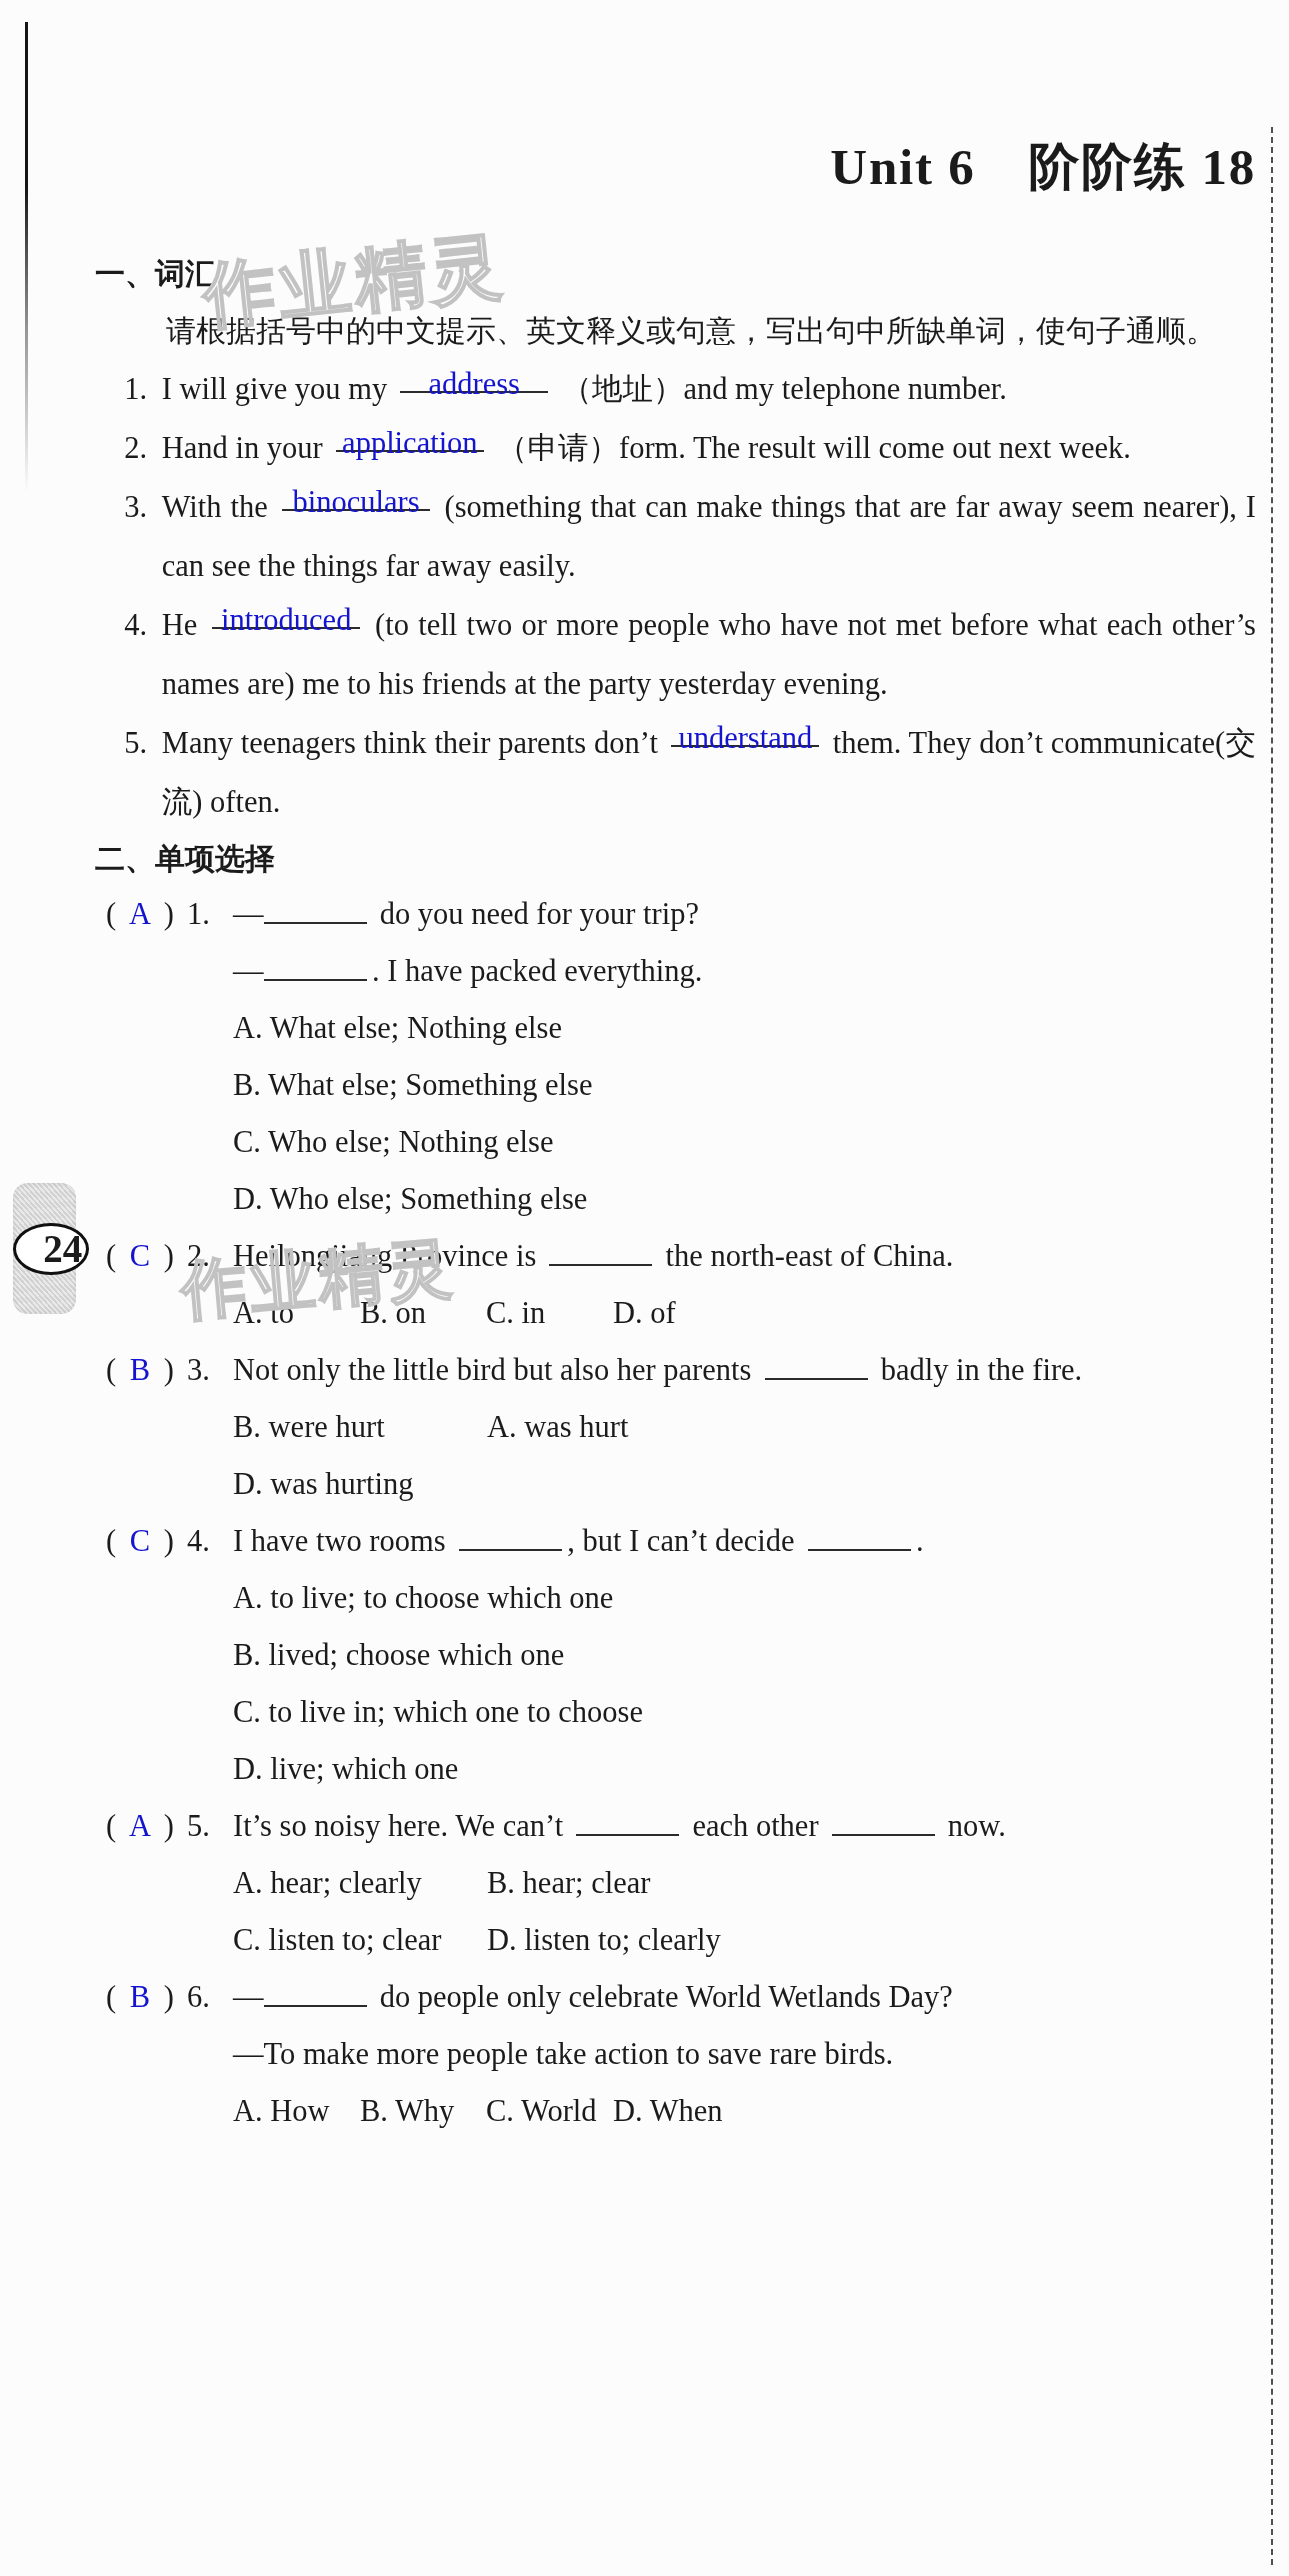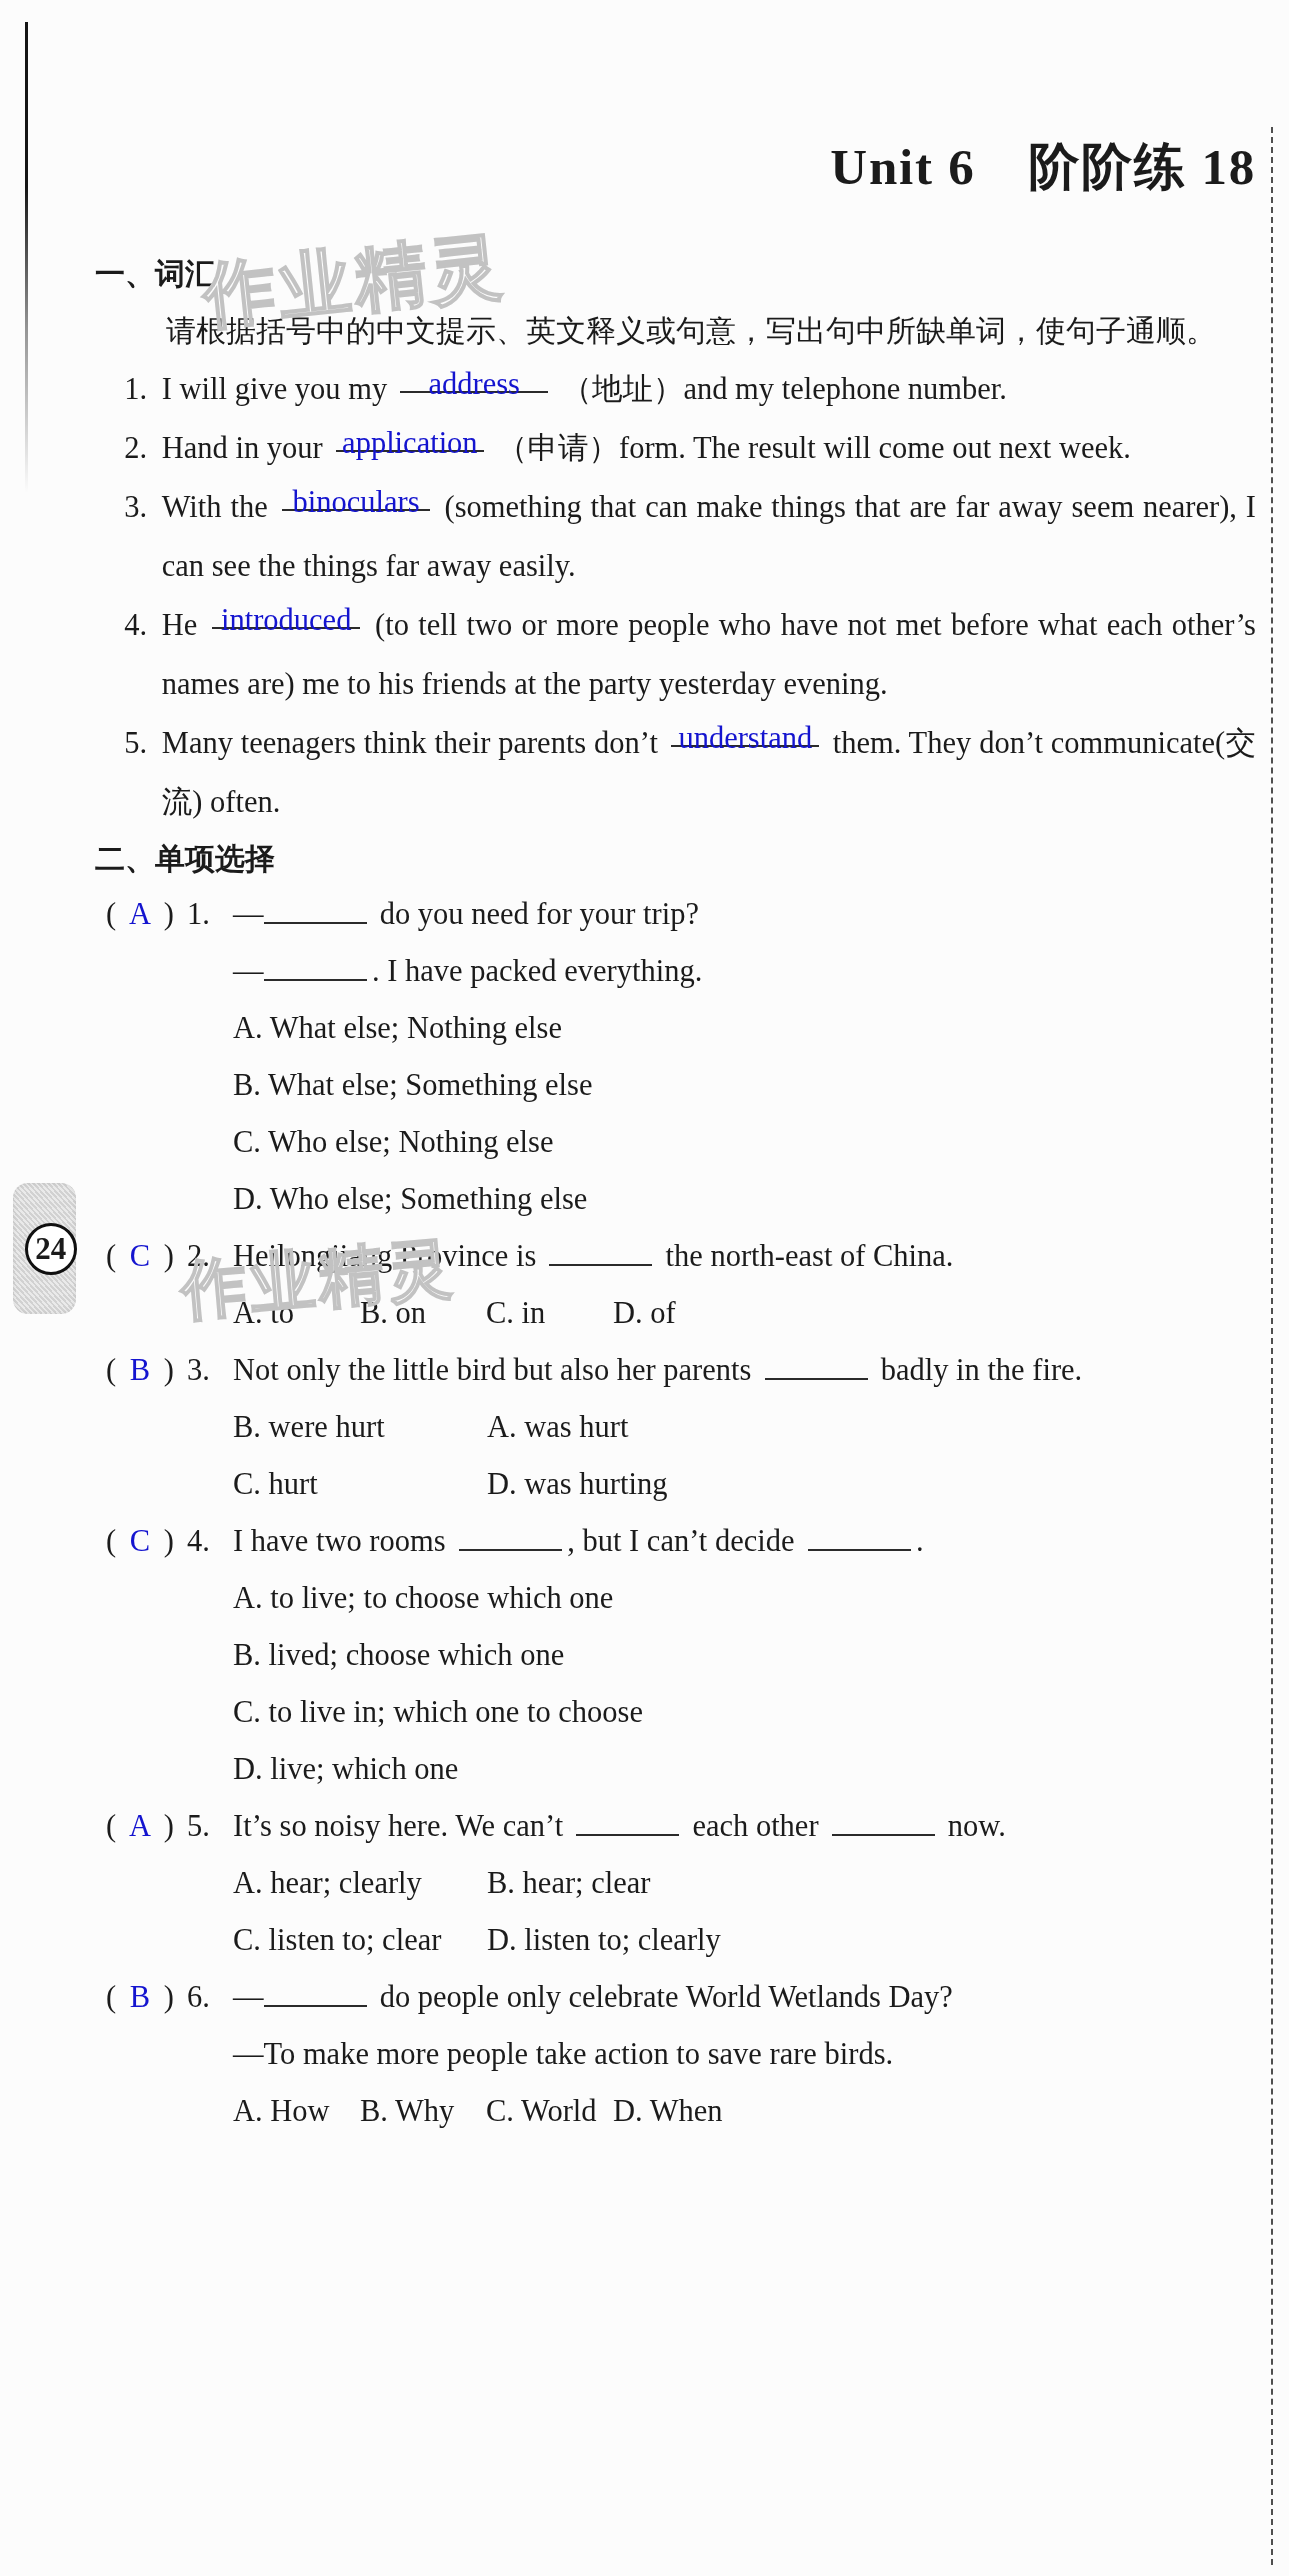--- a/index.html
+++ b/index.html
@@ -22,21 +22,21 @@
     position:absolute; left:13px; top:1183px; width:63px; height:131px;
     background:#d8d8d8; border-radius:14.8px;
     background-image:repeating-linear-gradient(48deg, rgba(255,255,255,.45) 0 1.8px, rgba(0,0,0,0.03) 1.8px 3.7px);
     box-shadow:inset 0 0 5.5px rgba(0,0,0,.08);
   }
   .badge-circle {
     position:absolute; left:60%; top:50%; transform:translate(-50%,-50%);
     width:46px; height:46px; border-radius:50%;
     border:3.7px solid #101010; background:#fff;
     display:flex; align-items:center; justify-content:center;
-    font-weight:bold; font-size:31px; font-family:"Liberation Serif",serif;
+    font-weight:bold; font-size:39px; font-family:"Liberation Serif",serif;padding-left:24px;
   }
   .wm {
     position:absolute; z-index:6; pointer-events:none;
     font-family:"DejaVu Sans",sans-serif; font-weight:bold;
     color:transparent; -webkit-text-stroke:1.8px #c2c2c2;
     letter-spacing:3.7px; white-space:nowrap;
   }
   .wm1 { left:203px; top:233px; font-size:72px; transform:rotate(-6deg); }
   .wm2 { left:181px; top:1235px; font-size:65px; transform:rotate(-5deg); }
 
@@ -186,21 +186,20 @@
         <span>)</span>
       </span>
     <span class="mc-num">3.</span>
     <span class="mc-body">
       <span>Not only the little bird but also her parents</span>
       <span class="blank b115"></span>
       <span>badly in the fire.</span>
       <span class="opts-grid2">
         <span class="opt">B. were hurt</span>
         <span class="opt">A. was hurt</span>
-        <span class="opt">C. hurt</span>
         <span class="opt">D. was hurting</span>
       </span>
     </span>
   </div>
 
   <div class="mc">
     <span class="mc-ans">
         <span>(</span>
         <span class="ltr">C</span>
         <span>)</span>

